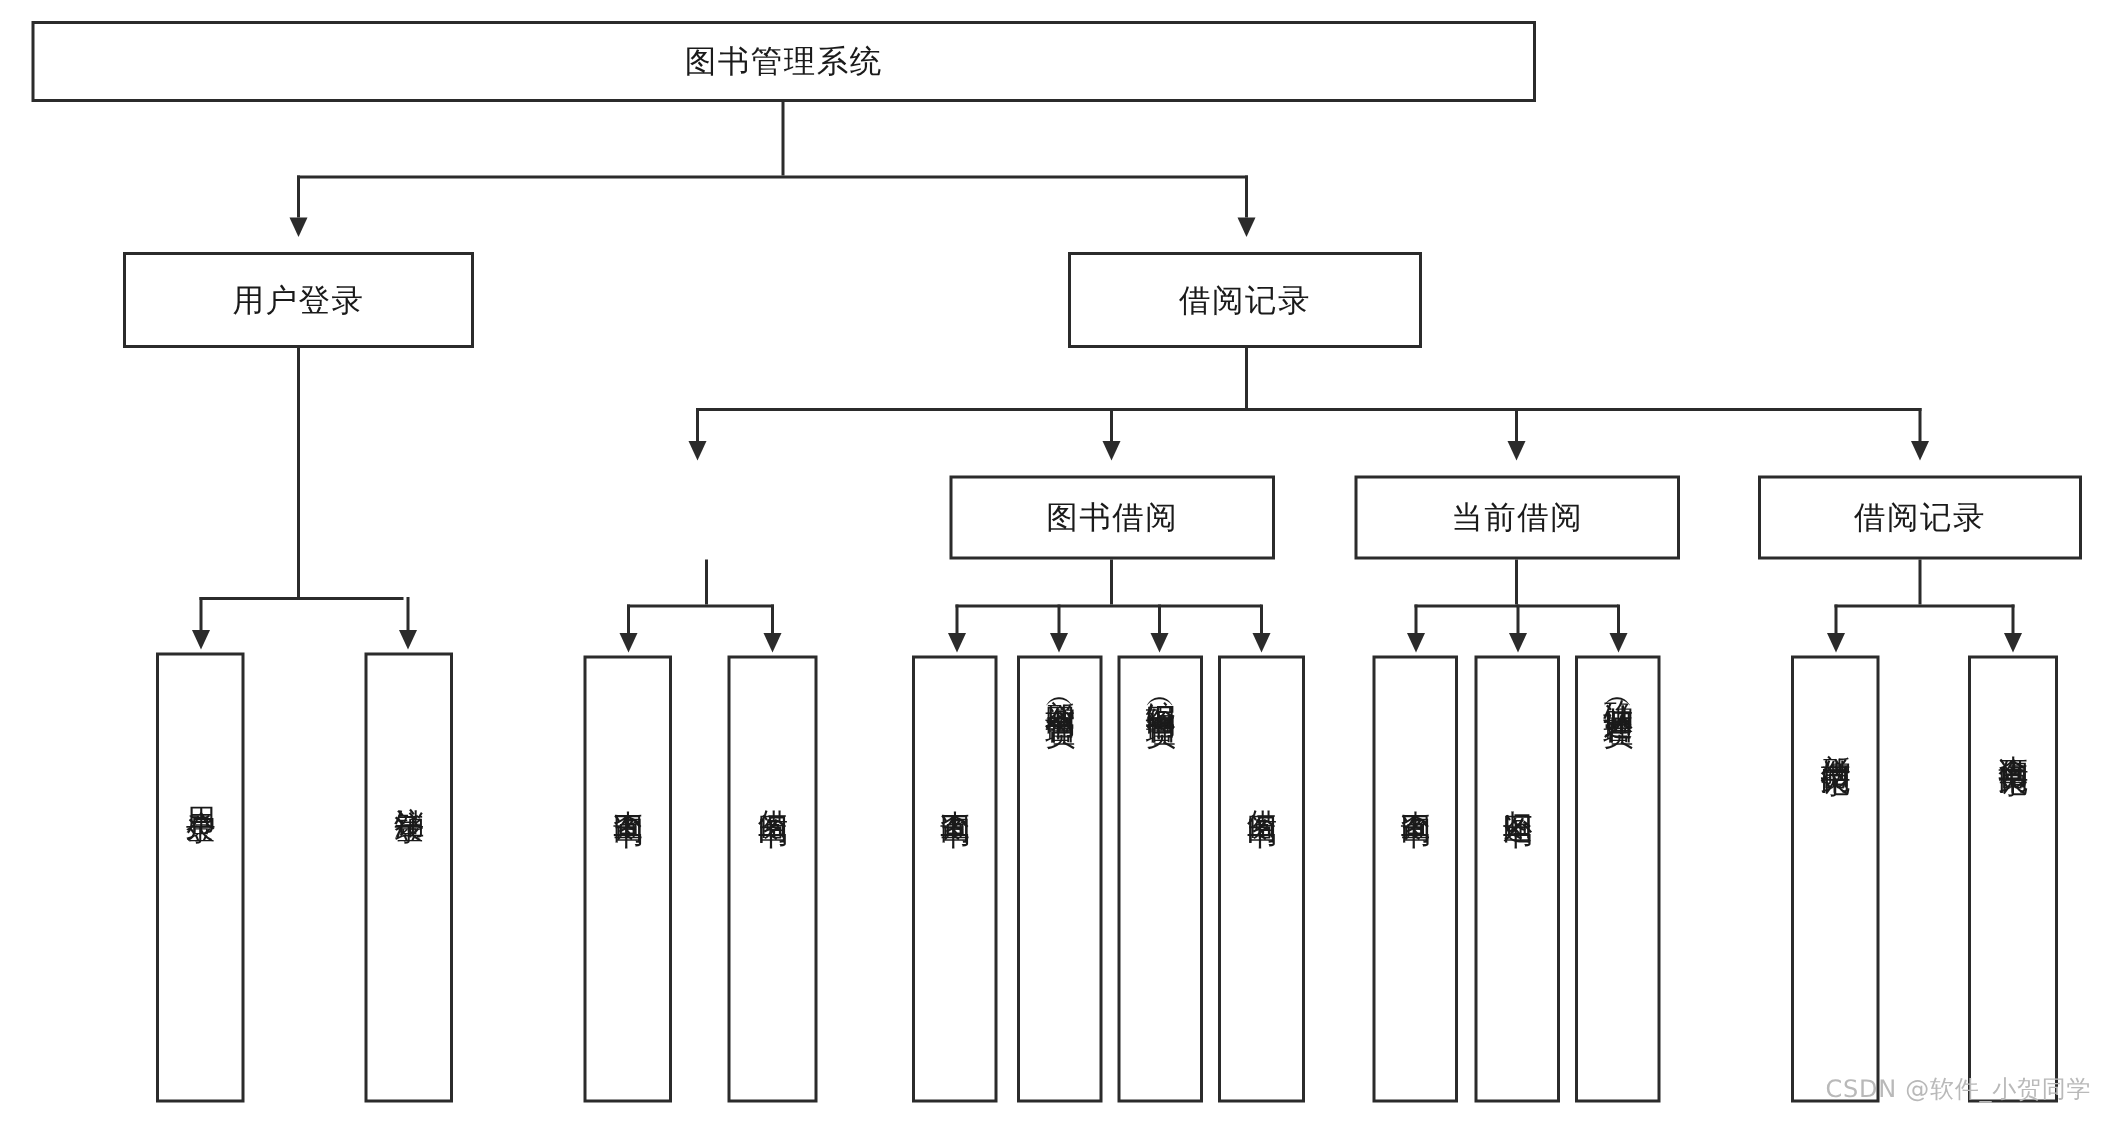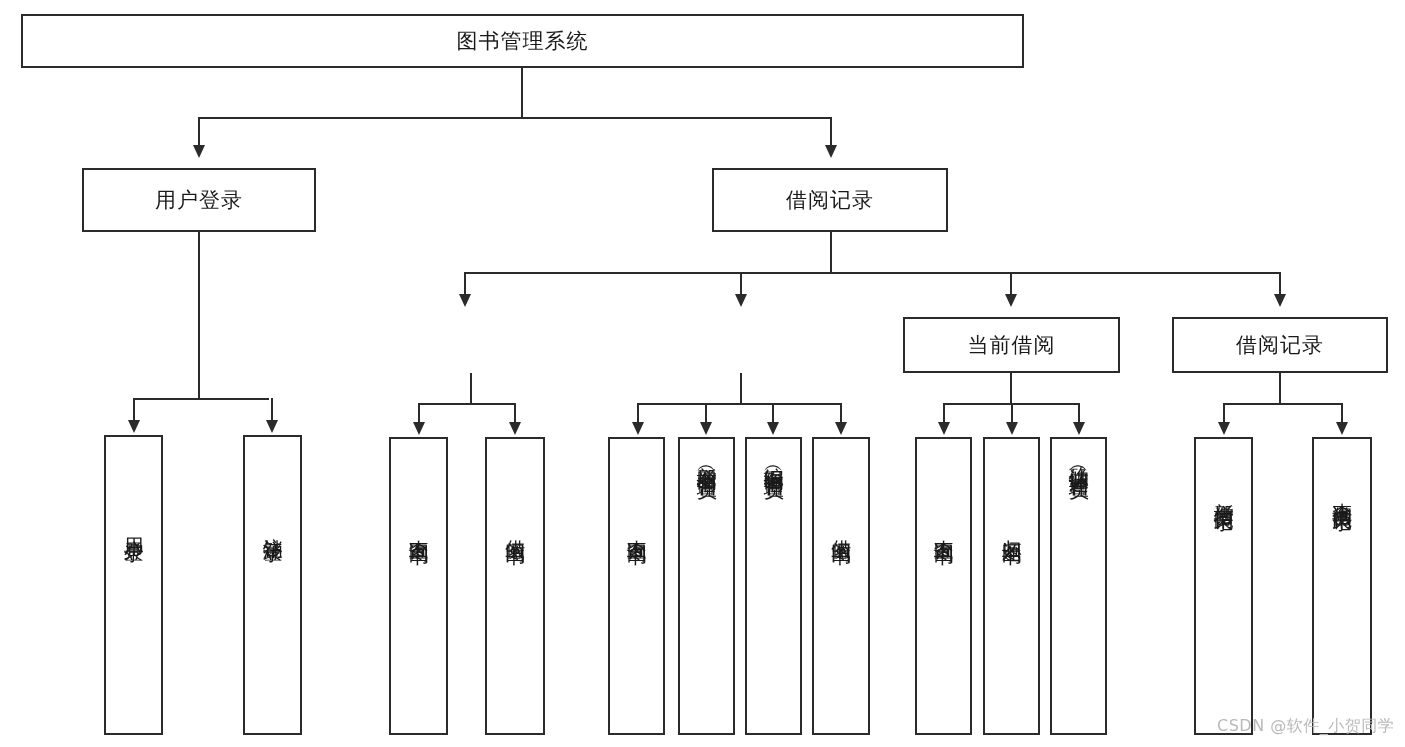--- a/index.html
+++ b/index.html
@@ -104,20 +104,23 @@
   <div class="ln h" style="left:464px; top:272px; width:817px;"></div>
   <div class="ln v" style="left:464px; top:272px; height:22px;"></div>
   <div class="arrow" style="left:459px; top:294px;"></div>
   <div class="ln v" style="left:740px; top:272px; height:22px;"></div>
   <div class="arrow" style="left:735px; top:294px;"></div>
   <div class="ln v" style="left:1010px; top:272px; height:22px;"></div>
   <div class="arrow" style="left:1005px; top:294px;"></div>
   <div class="ln v" style="left:1279px; top:272px; height:22px;"></div>
   <div class="arrow" style="left:1274px; top:294px;"></div>
 
+  <div class="node h" style="left:633px; top:317px; width:217px; height:56px;">
+    <span class="label-h">图书借阅</span>
+  </div>
   <div class="node h" style="left:903px; top:317px; width:217px; height:56px;">
     <span class="label-h">当前借阅</span>
   </div>
   <div class="node h" style="left:1172px; top:317px; width:216px; height:56px;">
     <span class="label-h">借阅记录</span>
   </div>
 
   <div class="ln v" style="left:470px; top:373px; height:30px;"></div>
   <div class="ln h" style="left:418px; top:403px; width:98px;"></div>
   <div class="ln v" style="left:418px; top:403px; height:19px;"></div>

